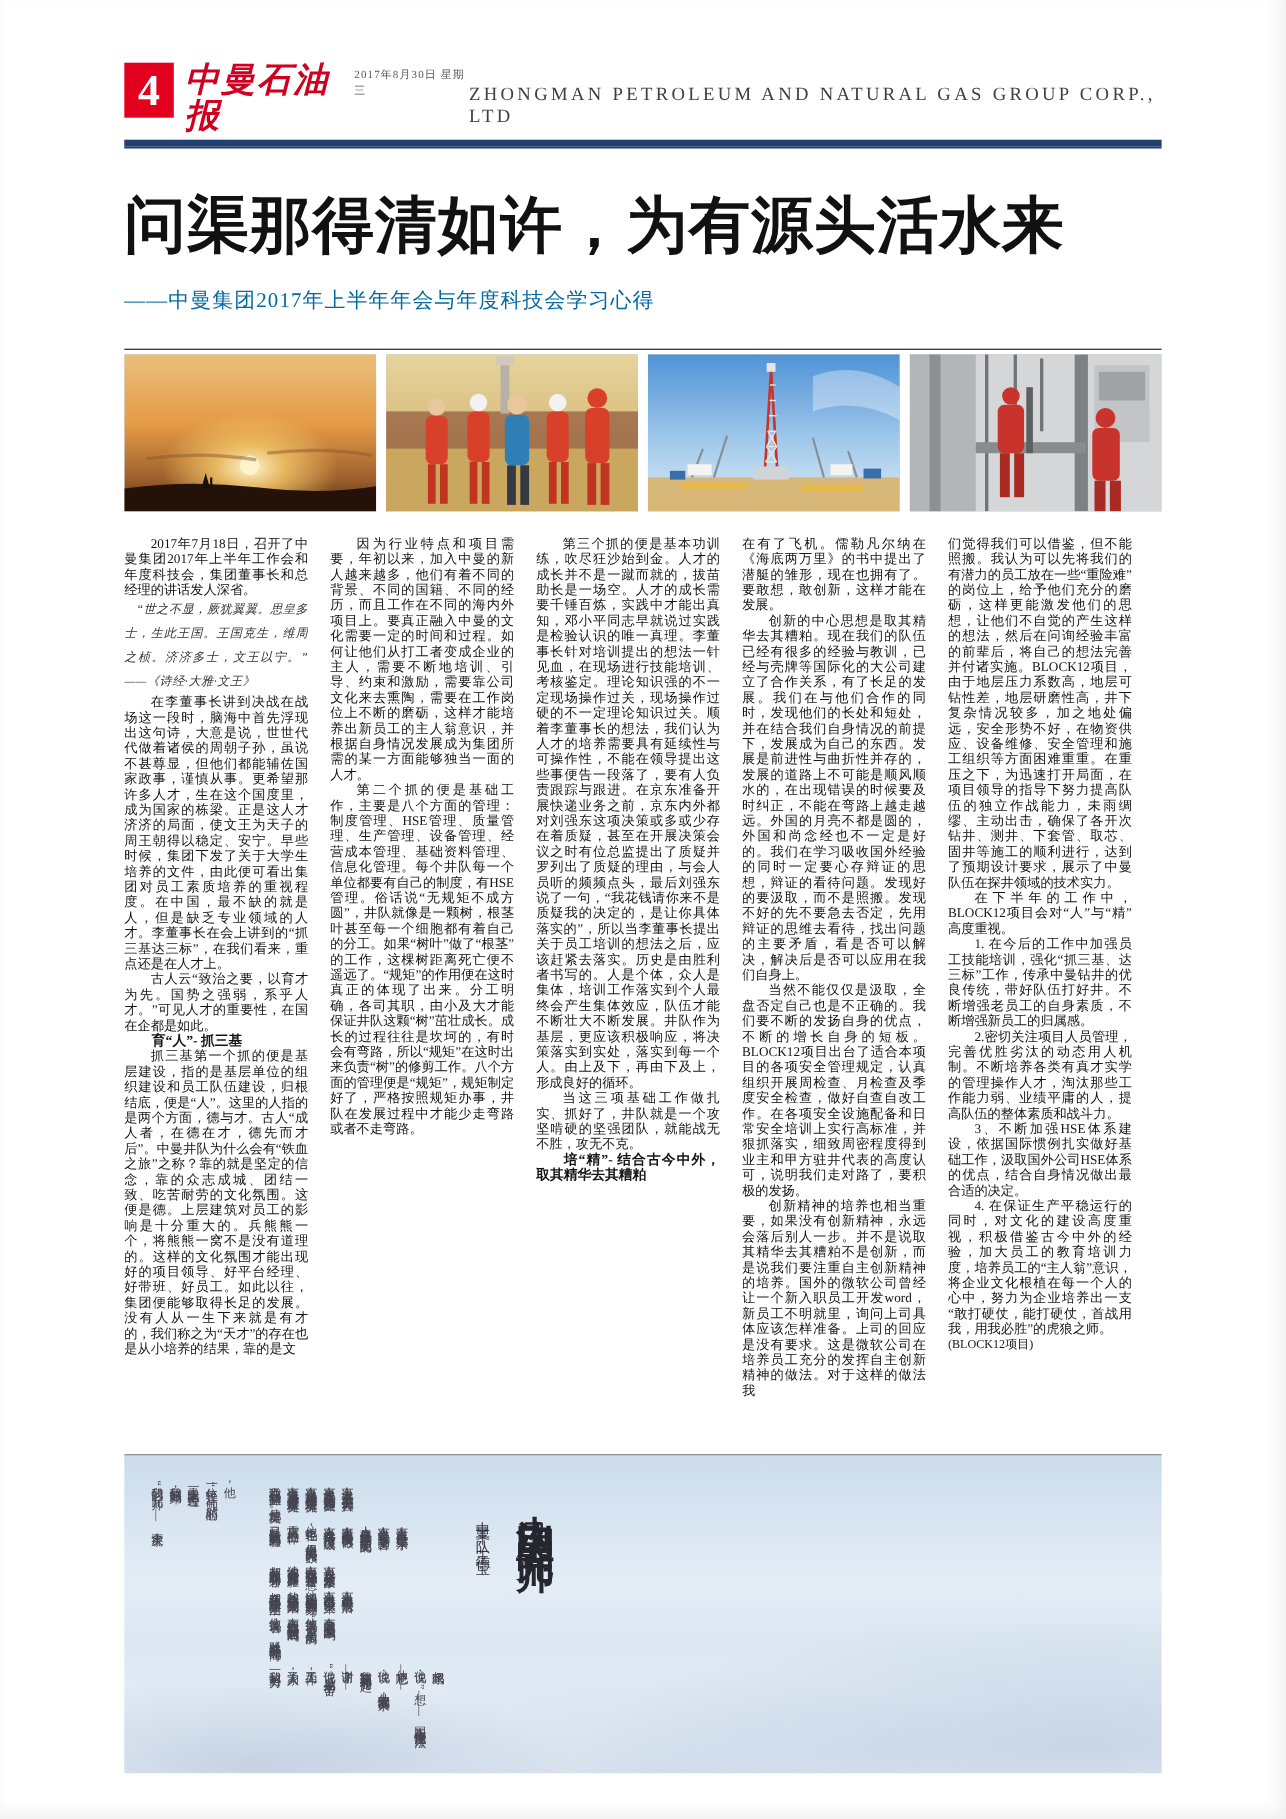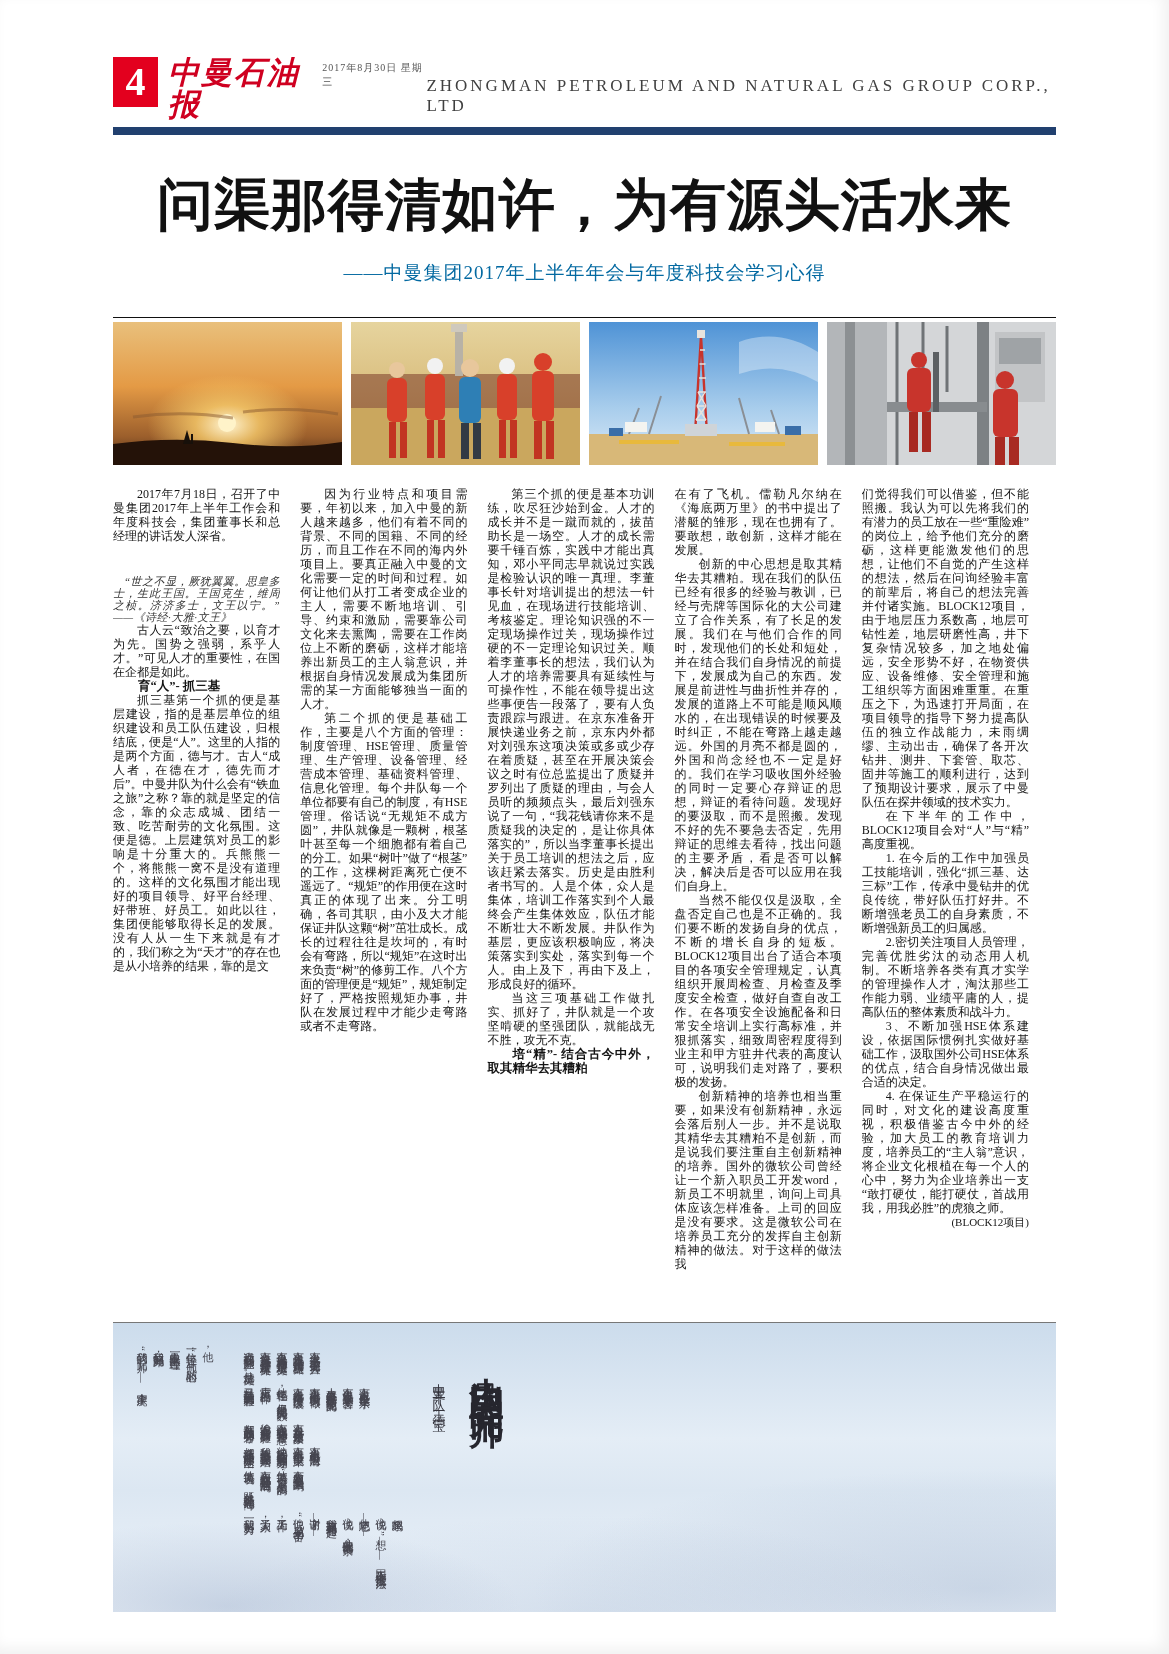--- a/index.html
+++ b/index.html
@@ -20,43 +20,43 @@
   .brand { display:flex; flex-direction:row; justify-content:flex-start; }
   .logo { color:#cf0020; font-size:31px; font-weight:bold; font-style:italic;
     letter-spacing:2px; line-height:1.05; font-family:"Liberation Serif",serif; }
   .issue-date { margin-top:4px; font-size:10px; color:#555; letter-spacing:1px; }
   .mast-right { font-size:17px; color:#404040; letter-spacing:3px; padding-bottom:6px;
     font-family:"Liberation Serif",serif; }
   .header-rule { position:absolute; left:113px; right:113px; top:127px; height:4px;
     border-top:6px solid #21406f; border-bottom:2px solid #21406f; }
 
   
-  .headline-block { position:absolute; left:113px; right:113px; top:168px; text-align:center; }
+  .headline-block { position:absolute; left:113px; right:113px; top:168px; }
   .headline { font-size:56px; font-weight:bold; letter-spacing:1px; color:#111;
     font-family:"Liberation Serif",serif; }
   .subtitle { margin-top:16px; font-size:19px; color:#0369a1; letter-spacing:1px; }
 
   
   .photo-rule { position:absolute; left:113px; right:113px; top:317px; border-top:1.5px solid #111; }
   .photos { position:absolute; left:113px; right:113px; top:322px; height:143px;
     display:flex; gap:9px; }
   .photo { flex:1 1 0; overflow:hidden; background:#ccc; }
   .photo svg { display:block; width:100%; height:100%; }
 
   
   .body-cols { position:absolute; left:113px; top:487px; width:916px; height:816px;
     display:flex; gap:20px; overflow:hidden; }
   .col { flex:1 1 0; overflow:hidden; font-size:12px; line-height:14px;
     text-align:justify; color:#141414; }
   .col p { text-indent:2em; }
   .col p.cont { text-indent:0; }
   .col p.verse { text-indent:1em; font-size:11px; color:#333; letter-spacing:.5px;
-    line-height:12px; font-style:italic;margin-top:32px; }
+    line-height:22px; font-style:italic; }
   .col p.h { font-weight:bold; font-size:12.5px; }
-  .col p.attr { text-indent:0; text-align:right; font-size:11px; }
+  .col p.attr { text-indent:0; text-align:left; font-size:11px; }
 
   
   .feature { position:absolute; left:113px; right:113px; top:1322px; height:290px;
     background:
       radial-gradient(ellipse 420px 120px at 12% 98%, rgba(145,165,195,.42), transparent 70%),
       radial-gradient(ellipse 520px 150px at 50% 104%, rgba(165,185,210,.38), transparent 72%),
       radial-gradient(ellipse 640px 170px at 92% 92%, rgba(135,158,190,.33), transparent 70%),
       linear-gradient(180deg,#ccdcec 0%,#e4edf6 40%,#dce7f2 58%,#edf3fa 100%);
     border-top:1px solid #777; }
   .feature-inner { writing-mode:vertical-rl; height:100%; padding:20px 26px 16px 20px; }
@@ -219,20 +219,21 @@
         </g>
         <rect x="106" y="30" width="6" height="60" fill="#5c6063"></rect>
       </svg>
     </div>
   </div>
 
   <section class="body-cols" id="body-cols">
       <div class="col">
         <p class="p">2017年7月18日，召开了中曼集团2017年上半年工作会和年度科技会，集团董事长和总经理的讲话发人深省。</p>
         <p class="verse">“世之不显，厥犹翼翼。思皇多士，生此王国。王国克生，维周之桢。济济多士，文王以宁。”——《诗经·大雅·文王》</p>
+        <p class="p">在李董事长讲到决战在战场这一段时，脑海中首先浮现出这句诗，大意是说，世世代代做着诸侯的周朝子孙，虽说不甚尊显，但他们都能辅佐国家政事，谨慎从事。更希望那许多人才，生在这个国度里，成为国家的栋梁。正是这人才济济的局面，使文王为天子的周王朝得以稳定、安宁。早些时候，集团下发了关于大学生培养的文件，由此便可看出集团对员工素质培养的重视程度。在中国，最不缺的就是人，但是缺乏专业领域的人才。李董事长在会上讲到的“抓三基达三标”，在我们看来，重点还是在人才上。</p>
         <p class="p">古人云“致治之要，以育才为先。国势之强弱，系乎人才。”可见人才的重要性，在国在企都是如此。</p>
         <p class="h">育“人”- 抓三基</p>
         <p class="p">抓三基第一个抓的便是基层建设，指的是基层单位的组织建设和员工队伍建设，归根结底，便是“人”。这里的人指的是两个方面，德与才。古人“成人者，在德在才，德先而才后”。中曼井队为什么会有“铁血之旅”之称？靠的就是坚定的信念，靠的众志成城、团结一致、吃苦耐劳的文化氛围。这便是德。上层建筑对员工的影响是十分重大的。兵熊熊一个，将熊熊一窝不是没有道理的。这样的文化氛围才能出现好的项目领导、好平台经理、好带班、好员工。如此以往，集团便能够取得长足的发展。没有人从一生下来就是有才的，我们称之为“天才”的存在也是从小培养的结果，靠的是文</p>
       </div>
       <div class="col">
         <p class="p">因为行业特点和项目需要，年初以来，加入中曼的新人越来越多，他们有着不同的背景、不同的国籍、不同的经历，而且工作在不同的海内外项目上。要真正融入中曼的文化需要一定的时间和过程。如何让他们从打工者变成企业的主人，需要不断地培训、引导、约束和激励，需要靠公司文化来去熏陶，需要在工作岗位上不断的磨砺，这样才能培养出新员工的主人翁意识，并根据自身情况发展成为集团所需的某一方面能够独当一面的人才。</p>
         <p class="p">第二个抓的便是基础工作，主要是八个方面的管理：制度管理、HSE管理、质量管理、生产管理、设备管理、经营成本管理、基础资料管理、信息化管理。每个井队每一个单位都要有自己的制度，有HSE管理。俗话说“无规矩不成方圆”，井队就像是一颗树，根茎叶甚至每一个细胞都有着自己的分工。如果“树叶”做了“根茎”的工作，这棵树距离死亡便不遥远了。“规矩”的作用便在这时真正的体现了出来。分工明确，各司其职，由小及大才能保证井队这颗“树”茁壮成长。成长的过程往往是坎坷的，有时会有弯路，所以“规矩”在这时出来负责“树”的修剪工作。八个方面的管理便是“规矩”，规矩制定好了，严格按照规矩办事，井队在发展过程中才能少走弯路或者不走弯路。</p>
       </div>
       <div class="col">
         <p class="p">第三个抓的便是基本功训练，吹尽狂沙始到金。人才的成长并不是一蹴而就的，拔苗助长是一场空。人才的成长需要千锤百炼，实践中才能出真知，邓小平同志早就说过实践是检验认识的唯一真理。李董事长针对培训提出的想法一针见血，在现场进行技能培训、考核鉴定。理论知识强的不一定现场操作过关，现场操作过硬的不一定理论知识过关。顺着李董事长的想法，我们认为人才的培养需要具有延续性与可操作性，不能在领导提出这些事便告一段落了，要有人负责跟踪与跟进。在京东准备开展快递业务之前，京东内外都对刘强东这项决策或多或少存在着质疑，甚至在开展决策会议之时有位总监提出了质疑并罗列出了质疑的理由，与会人员听的频频点头，最后刘强东说了一句，“我花钱请你来不是质疑我的决定的，是让你具体落实的”，所以当李董事长提出关于员工培训的想法之后，应该赶紧去落实。历史是由胜利者书写的。人是个体，众人是集体，培训工作落实到个人最终会产生集体效应，队伍才能不断壮大不断发展。井队作为基层，更应该积极响应，将决策落实到实处，落实到每一个人。由上及下，再由下及上，形成良好的循环。</p>

